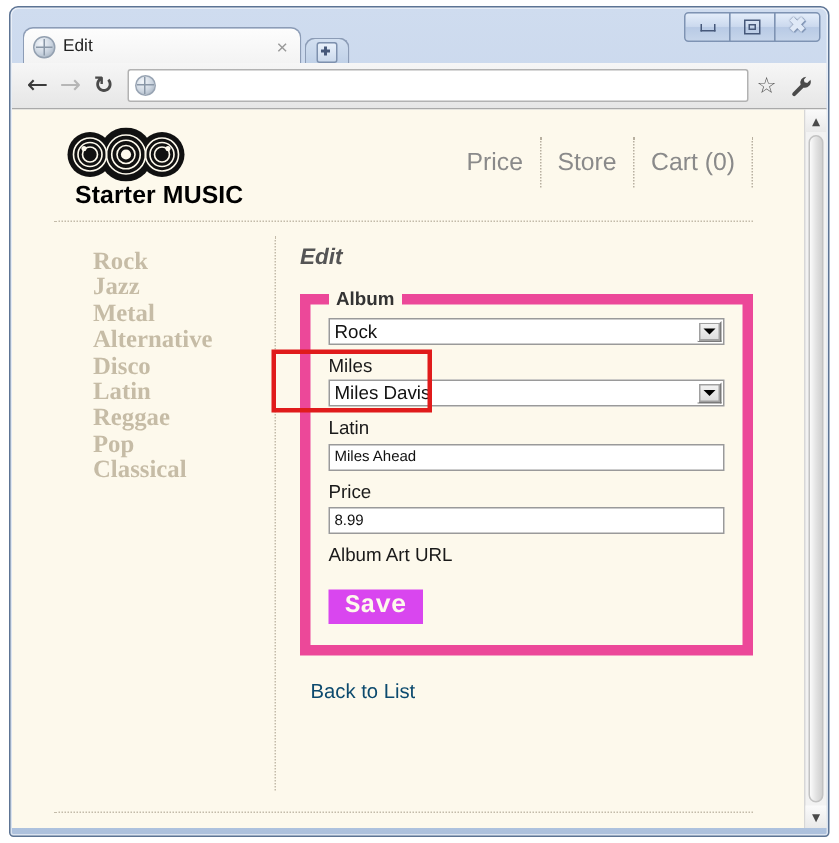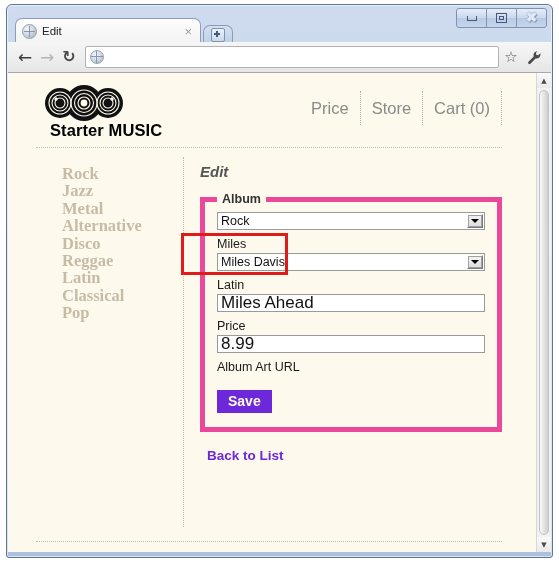--- a/index.html
+++ b/index.html
@@ -299,21 +299,21 @@
   }
   .page-title {
     font-size: 15px;
     font-weight: bold;
     font-style: italic;
     color: #555;
     margin: 6px 0 12px 0;
   }
 
   fieldset.album {
-    border: 5px solid #ec4899;
+    border: 7px solid #ec4899;
     margin: 0;
     padding: 4px 12px 14px 12px;
     background: #fdf9ec;
   }
   fieldset.album legend {
     font-size: 12.5px;
     font-weight: bold;
     color: #333;
     padding: 0 5px;
   }
@@ -325,21 +325,21 @@
     color: #1a1a1a;
     margin-bottom: 2px;
     line-height: 14px;
   }
   .txt {
     width: 100%;
     height: 18px;
     box-sizing: border-box;
     border: 1px solid #9a9a9a;
     background: #fff;
-    font-size: 17px;
+    font-size: 10px;
     font-family: "Liberation Sans", sans-serif;
     color: #111;
     padding: 1px 3px;
     line-height: 14px;
     outline: none;
   }
   .sel {
     position: relative;
     width: 100%;
     height: 18px;
@@ -365,35 +365,35 @@
     display:flex; align-items:center; justify-content:center;
   }
   .sel .tri {
     width: 0; height: 0;
     border-left: 4px solid transparent;
     border-right: 4px solid transparent;
     border-top: 4px solid #000;
   }
   .save {
     margin-top: 14px;
-    background: #6d28d9;
+    background: #d946ef;
     color: #fdf9ec;
     border: none;
-    font-size: 14px;
+    font-size: 17px;
     font-weight: bold;
-    font-family: Liberation Sans, sans-serif;
+    font-family: Liberation Mono, monospace;
     padding: 5px 11px;
     line-height: 13px;
   }
   .backlink {
     display: inline-block;
     margin: 16px 0 0 7px;
     font-size: 13.5px;
-    font-weight: bold;
-    color: #6d28d9;
+    font-weight: normal;
+    color: #0c4a6e;
     text-decoration: none;
   }
   .footer-rule {
     position: absolute;
     left: 28px; right: 34px; bottom: 10px;
     border-top: 1px dotted #c3bba9;
     height: 0;
   }
 
   
@@ -496,24 +496,24 @@
 
       <div class="cols">
 
         <div class="genres">
           <ul>
             <li><a href="#" style="color:inherit;text-decoration:none">Rock</a></li>
             <li><a href="#" style="color:inherit;text-decoration:none">Jazz</a></li>
             <li><a href="#" style="color:inherit;text-decoration:none">Metal</a></li>
             <li><a href="#" style="color:inherit;text-decoration:none">Alternative</a></li>
             <li><a href="#" style="color:inherit;text-decoration:none">Disco</a></li>
+            <li><a href="#" style="color:inherit;text-decoration:none">Latin</a></li>
             <li><a href="#" style="color:inherit;text-decoration:none">Reggae</a></li>
-            <li><a href="#" style="color:inherit;text-decoration:none">Latin</a></li>
+            <li><a href="#" style="color:inherit;text-decoration:none">Pop</a></li>
             <li><a href="#" style="color:inherit;text-decoration:none">Classical</a></li>
-            <li><a href="#" style="color:inherit;text-decoration:none">Pop</a></li>
           </ul>
         </div>
 
         <div class="col-rule"></div>
 
         <div class="content">
           <div class="page-title">Edit</div>
 
           <fieldset class="album">
             <legend>Album</legend>

